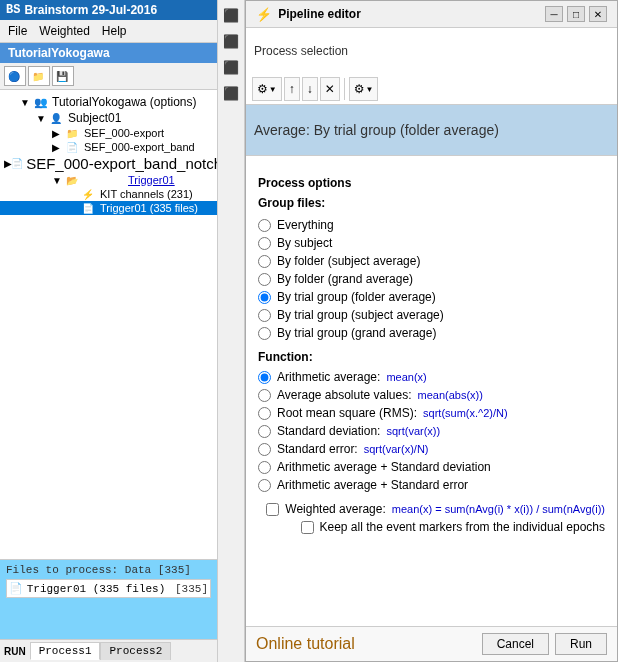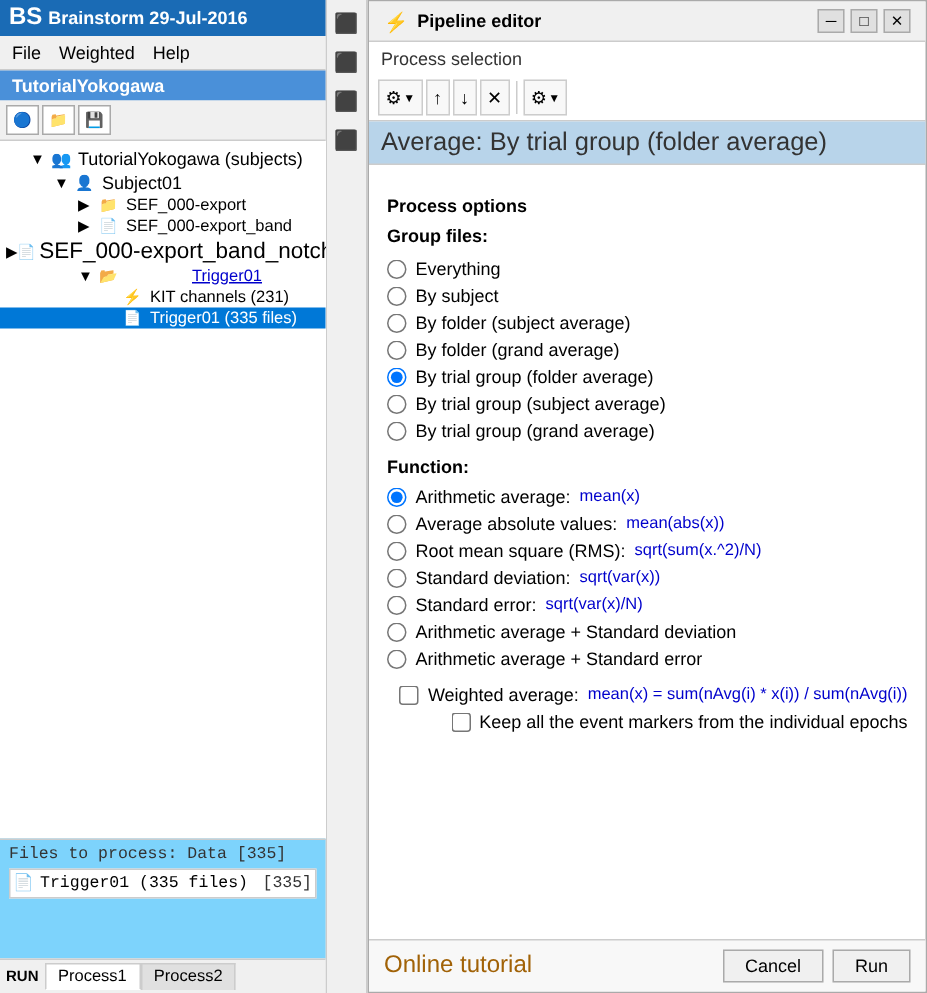--- a/index.html
+++ b/index.html
@@ -20,39 +20,39 @@
     .tree-expand { display: inline-block; width: 14px; font-size: 10px; cursor: pointer; }
     .tree-icon { display: inline-block; width: 16px; font-size: 11px; margin-right: 2px; }
     .tree-label { font-size: 12px; }
     .files-to-process { border-top: 1px solid #ccc; padding: 4px 6px; background: #7dd3fc; min-height: 80px; font-family: Liberation Mono, monospace; }
     .files-label { font-size: 11px; color: #333; margin-bottom: 3px; }
     .files-item { display: flex; align-items: center; gap: 4px; padding: 2px; background: white; border: 1px solid #ccc; margin-bottom: 2px; }
     .files-item-icon { font-size: 11px; }
     .files-item-text { flex: 1; font-size: 11px; }
     .files-item-count { font-size: 11px; color: #333; }
     .bottom-tabs { display: flex; border-top: 1px solid #ccc; background: #f0f0f0; }
-    .bottom-tab { padding: 2px 8px; font-size: 11px; border: 1px solid #ccc; border-bottom: none; background: #e0e0e0; cursor: pointer; }
+    .bottom-tab { padding: 2px 8px; font-size: 11px; border: 1px solid #ccc; border-bottom: none; background: #e0e0e0; cursor: pointer; font-family: Liberation Mono, monospace; }
     .bottom-tab.active { background: white; border-bottom: 1px solid white; }
     .bottom-bar { display: flex; align-items: center; border-top: 1px solid #ccc; padding: 2px 4px; background: #f0f0f0; }
     .side-icons { display: flex; flex-direction: column; gap: 4px; padding: 4px 2px; background: #f0f0f0; border-right: 1px solid #ccc; align-items: center; }
     .side-icon { width: 22px; height: 22px; display: flex; align-items: center; justify-content: center; font-size: 13px; cursor: pointer; border: 1px solid transparent; }
 
     
     .right-panel { flex: 1; background: white; display: flex; flex-direction: column; border: 1px solid #aaa; }
     .dialog-title { background: #f0f0f0; padding: 5px 10px; display: flex; align-items: center; justify-content: space-between; border-bottom: 1px solid #ccc; }
     .dialog-title-text { font-size: 12px; font-weight: bold; display: flex; align-items: center; gap: 6px; }
     .title-icon { color: #1a6bb5; font-size: 13px; }
     .dialog-controls { display: flex; gap: 4px; }
     .win-btn { width: 18px; height: 16px; border: 1px solid #aaa; background: #e0e0e0; cursor: pointer; font-size: 10px; display: flex; align-items: center; justify-content: center; }
-    .process-selection-header { font-size: 12px; padding: 4px 8px; font-weight: normal; color: #333; }
+    .process-selection-header { font-size: 12px; padding: 16px 8px; font-weight: normal; color: #333; }
     .process-toolbar { display: flex; align-items: center; gap: 2px; padding: 3px 6px; border-bottom: 1px solid #ccc; }
     .proc-btn { height: 24px; border: 1px solid #ccc; background: #f8f8f8; cursor: pointer; display: flex; align-items: center; justify-content: center; padding: 0 4px; font-size: 12px; }
     .gear-btn { display: flex; align-items: center; gap: 1px; }
     .separator { width: 1px; height: 22px; background: #ccc; margin: 0 2px; }
-    .selected-process { background: #b8d4ea; padding: 4px 8px; font-size: 17px; color: #333; border-bottom: 1px solid #ccc; }
+    .selected-process { background: #b8d4ea; padding: 17px 8px; font-size: 14px; color: #333; border-bottom: 1px solid #ccc; }
     .process-options { padding: 20px 12px; flex: 1; overflow-y: auto; }
     .section-label { font-weight: bold; font-size: 12px; margin-bottom: 6px; }
     .radio-group { display: flex; flex-direction: column; gap: 4px; margin-bottom: 10px; }
     .radio-item { display: flex; align-items: center; gap: 6px; font-size: 12px; }
     .radio-item input[type="radio"] { margin: 0; }
     .checkbox-group { display: flex; flex-direction: column; gap: 4px; margin-bottom: 10px; }
     .checkbox-item { display: flex; align-items: center; gap: 6px; font-size: 12px; justify-content: flex-end; }
     .checkbox-item input[type="checkbox"] { margin: 0; }
     .formula { color: #0000cc; font-size: 11px; }
     .dialog-footer { display: flex; justify-content: space-between; align-items: center; padding: 6px 10px; border-top: 1px solid #ccc; background: #f8f8f8; }
@@ -61,21 +61,21 @@
     .footer-btn { padding: 3px 14px; font-size: 12px; border: 1px solid #aaa; cursor: pointer; background: #f0f0f0; }
     .footer-btn.primary { background: #f0f0f0; }
     .online-tutorial-btn { color: #a16207; background: none; border: none; cursor: pointer; font-size: 16px; padding: 0; }
   </style>
 </head>
 <body>
 
 <div class="left-panel">
 
   <div class="left-header">
-    <span style="font-weight:bold;font-size:16px;">BS</span>
+    <span style="font-weight:bold;font-size:12px;font-family:Liberation Mono, monospace;">BS</span>
     <span>Brainstorm 29-Jul-2016</span>
   </div>
 
   <div class="menu-bar">
     <span class="menu-item">File</span>
     <span class="menu-item">Weighted</span>
     <span class="menu-item">Help</span>
   </div>
 
   <div class="tree-header">TutorialYokogawa</div>
@@ -85,21 +85,21 @@
     <button class="tree-btn">📁</button>
     <button class="tree-btn">💾</button>
   </div>
 
   <div class="tree-area">
 
     <div class="tree-node-row">
       <span class="tree-indent"></span>
       <span class="tree-expand">▼</span>
       <span class="tree-icon">👥</span>
-      <span class="tree-label">TutorialYokogawa (subjects)</span>
+      <span class="tree-label">TutorialYokogawa (options)</span>
     </div>
 
     <div class="tree-node-row">
       <span class="tree-indent"></span>
       <span class="tree-indent"></span>
       <span class="tree-expand">▼</span>
       <span class="tree-icon" style="font-size:10px;">👤</span>
       <span class="tree-label">Subject01</span>
     </div>
 

